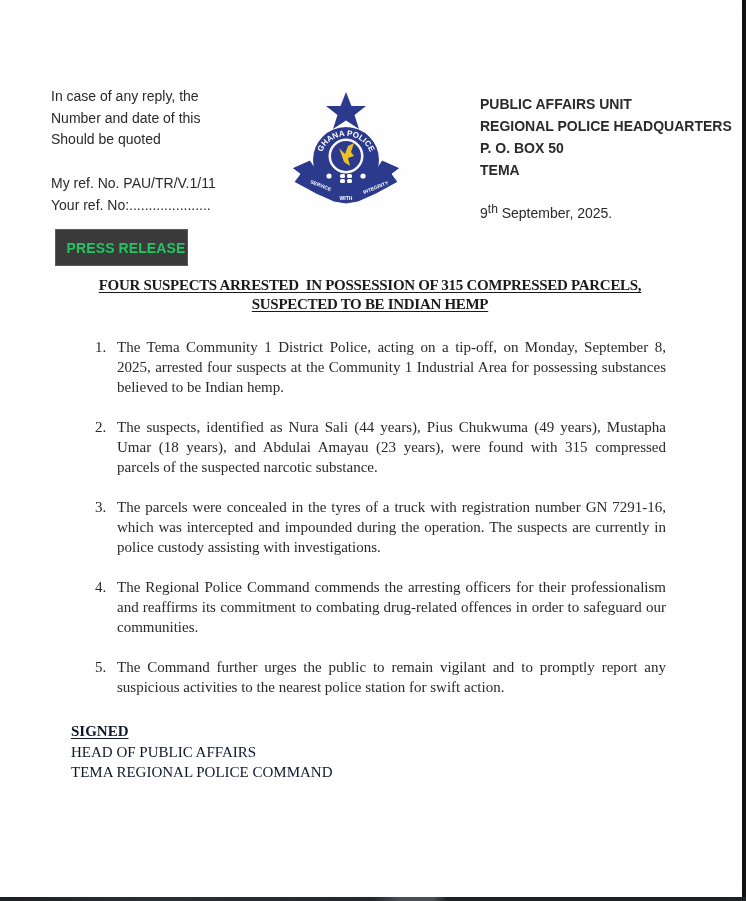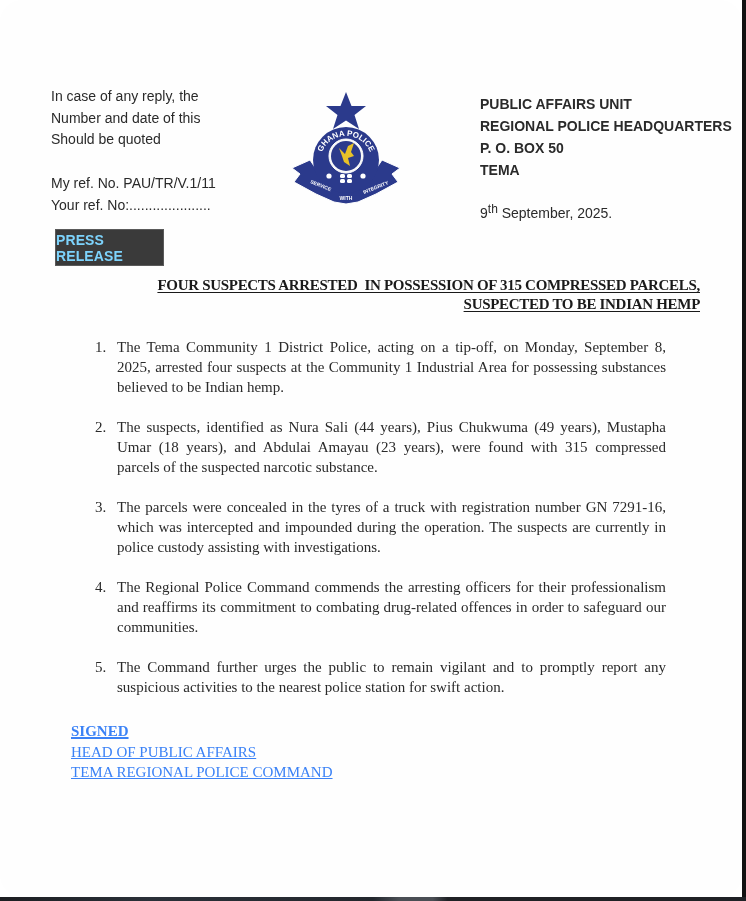--- a/index.html
+++ b/index.html
@@ -15,37 +15,37 @@
     .left-block { position: absolute; left: 51px; top: 86px; line-height: 21.5px; }
     .left-block .u { text-underline-offset: 2px; }
     .ref-block { position: absolute; left: 51px; top: 172px; line-height: 22px; }
 
     .right-block { position: absolute; left: 480px; top: 93px; line-height: 22px; font-weight: bold; }
     .date-line { position: absolute; left: 480px; top: 202px; }
     .date-line sup { font-size: 12px; vertical-align: 5px; }
 
     .crest { position: absolute; left: 288px; top: 90px; width: 116px; height: 122px; }
 
-    .press-btn { position: absolute; left: 55px; top: 229px; width: 109px; height: 37px;
-      background: #3a3a3a; border: 1px solid #5a5a5a; color: #7dd3fc;
+    .press-btn { position: absolute; left: 55px; top: 229px; width: 133px; height: 37px;
+      background: #3a3a3a; border: 1px solid #5a5a5a; color: #22c55e;
       font-family: "Liberation Sans", sans-serif; font-weight: bold; font-size: 14px;
-      display: flex; align-items: center; justify-content: center; letter-spacing: 0.1px; }
+      display: flex; align-items: center; justify-content: center; letter-spacing: 0.1px; padding-left: 9px; }
 
-    .headline { position: absolute; left: 40px; top: 276px; width: 660px; text-align: right;
+    .headline { position: absolute; left: 40px; top: 276px; width: 660px; text-align: center;
       font-family: "Liberation Serif", serif; font-weight: bold; font-size: 15px; line-height: 19px;
       color: #1a1a1a; }
     .headline span { text-decoration: underline; text-underline-offset: 2px; display: inline-block; letter-spacing: -0.3px; }
 
     .items { position: absolute; left: 95px; top: 337px; width: 571px;
       font-family: "Liberation Serif", serif; font-size: 15px; line-height: 20px; color: #2a2a2a; }
     .item { position: relative; padding-left: 22px; text-align: justify; margin-bottom: 20px; }
     .item .num { position: absolute; left: 0; top: 0; }
 
     .sig { position: absolute; left: 71px; top: 721px; font-family: "Liberation Serif", serif;
-      font-size: 15px; line-height: 20.5px; color: #3b82f6; text-decoration: underline; }
+      font-size: 15px; line-height: 20.5px; color: #0f172a; }
     .sig .signed { font-weight: bold; text-decoration: underline; text-underline-offset: 2px; }
   </style>
 </head>
 <body>
 
 <div class="page">
 
   <div class="left-block sans">
     <div>In case of any reply, the</div>
     <div>Number and date of this</div>

